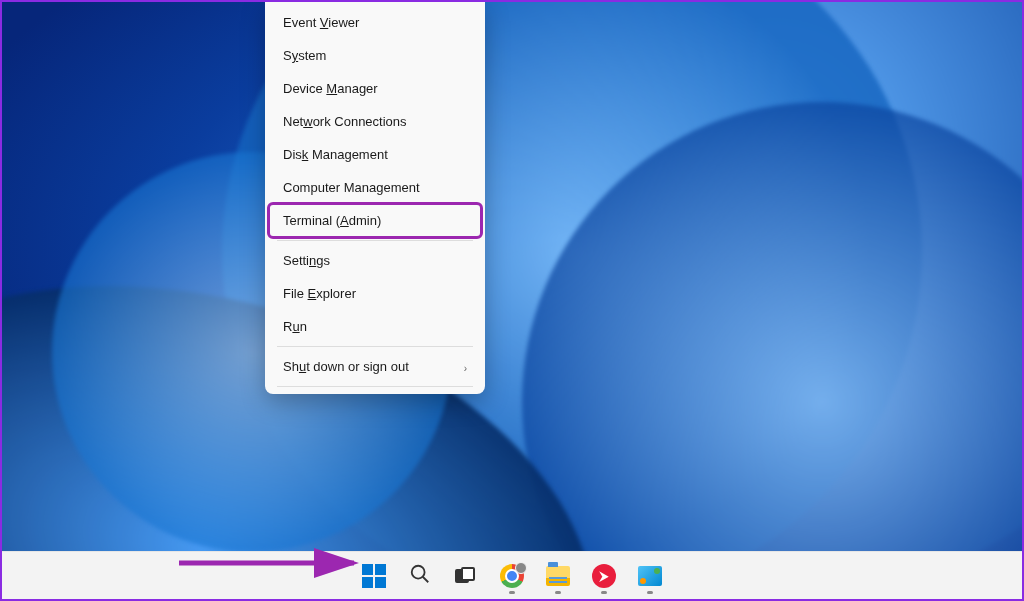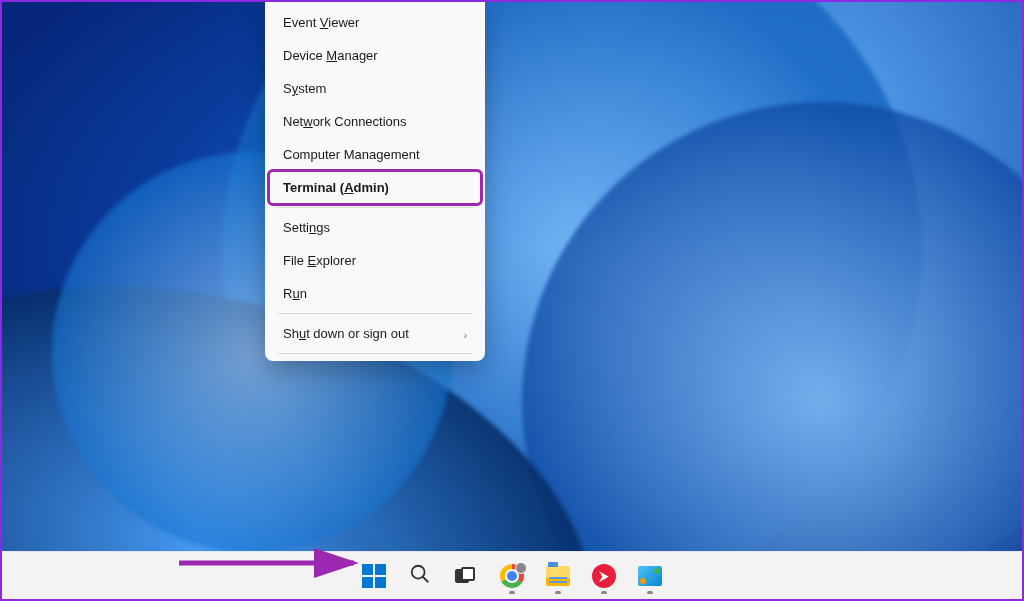--- a/index.html
+++ b/index.html
@@ -96,21 +96,20 @@
       background: #ddd;
       margin: 3px 8px;
     }
     .underline-char {
       text-decoration: underline;
     }
     .highlighted {
       outline: 3px solid #9c27b0;
       outline-offset: -1px;
       border-radius: 4px;
-      font-weight: bold;
     }
     .chevron {
       font-size: 10px;
       color: #666;
     }
     .taskbar {
       position: absolute;
       bottom: 0;
       left: 0;
       right: 0;
@@ -297,27 +296,30 @@
   <div class="wave wave2"></div>
   <div class="wave wave3"></div>
   <div class="wave wave4"></div>
   <div class="wave wave5"></div>
 
   <div class="context-menu" id="context-menu">
       <div class="menu-item">
         <span>Event <span class="underline-char">V</span>iewer</span>
       </div>
       <div class="menu-item">
+        <span>S<span class="underline-char">y</span>stem</span>
+      </div>
+      <div class="menu-item">
         <span>Device <span class="underline-char">M</span>anager</span>
       </div>
       <div class="menu-item">
-        <span>S<span class="underline-char">y</span>stem</span>
-      </div>
-      <div class="menu-item">
         <span>Net<span class="underline-char">w</span>ork Connections</span>
+      </div>
+      <div class="menu-item">
+        <span>Dis<span class="underline-char">k</span> Management</span>
       </div>
       <div class="menu-item">
         <span>Computer Mana<span class="underline-char">g</span>ement</span>
       </div>
       <div class="menu-item highlighted">
         <span>Terminal (<span class="underline-char">A</span>dmin)</span>
       </div>
       <div class="menu-separator"></div>
       <div class="menu-item">
         <span>Setti<span class="underline-char">n</span>gs</span>

